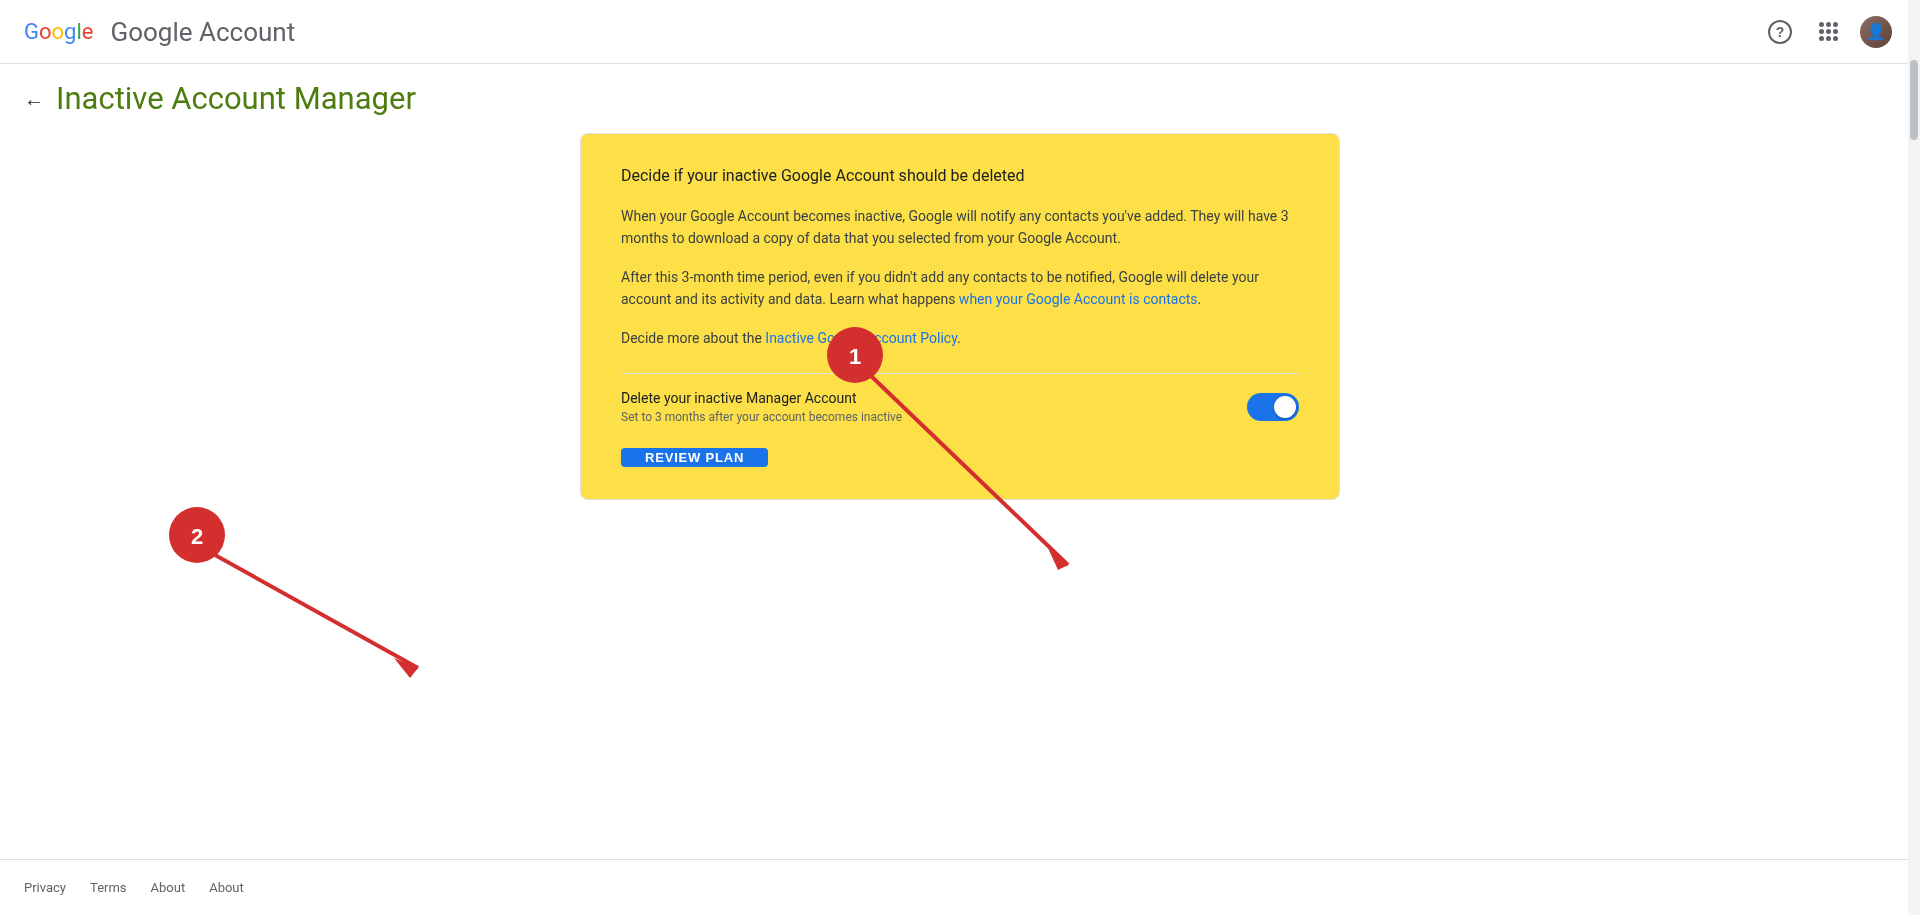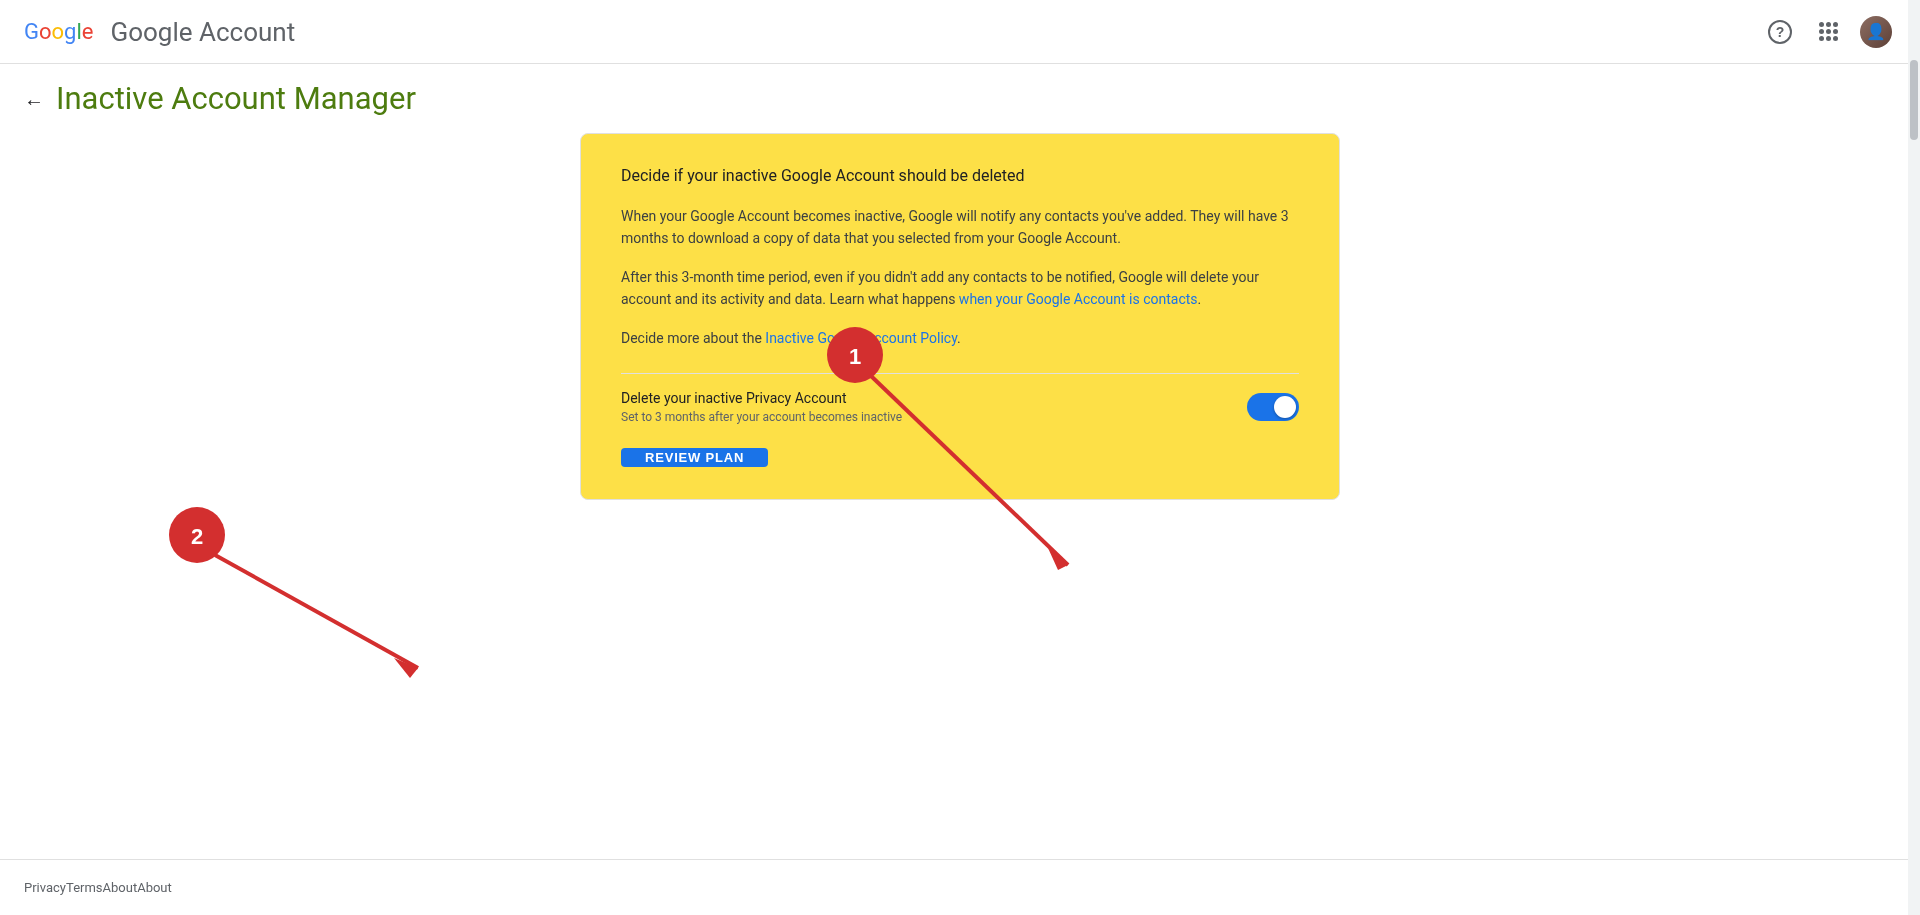--- a/index.html
+++ b/index.html
@@ -220,20 +220,21 @@
     }
 
     
     .footer {
       position: absolute;
       bottom: 0;
       left: 0;
       right: 0;
       padding: 20px 24px;
       display: flex;
+      gap: 24px;
       align-items: center;
       border-top: 1px solid #e0e0e0;
       background: #fff;
     }
     .footer a {
       color: #5f6368;
       font-size: 13px;
       text-decoration: none;
     }
 
@@ -323,21 +324,21 @@
     <p class="card-body">
       <span>After this 3-month time period, even if you didn't add any contacts to be notified, Google will delete your account and its activity and data. Learn what happens </span><a class="link">when your Google Account is contacts</a><span>.</span>
     </p>
 
     <p class="card-body">
       <span>Decide more about the </span><a class="link">Inactive Google Account Policy</a><span>.</span>
     </p>
 
     <div class="toggle-row">
       <div class="toggle-label-group">
-        <div class="toggle-label">Delete your inactive Privacy Account</div>
+        <div class="toggle-label">Delete your inactive Manager Account</div>
         <div class="toggle-sublabel">Set to 3 months after your account becomes inactive</div>
       </div>
       <div class="toggle-switch">
         <div class="toggle-track">
           <div class="toggle-thumb"></div>
         </div>
       </div>
     </div>
 
     <button class="btn-review">REVIEW PLAN</button>

